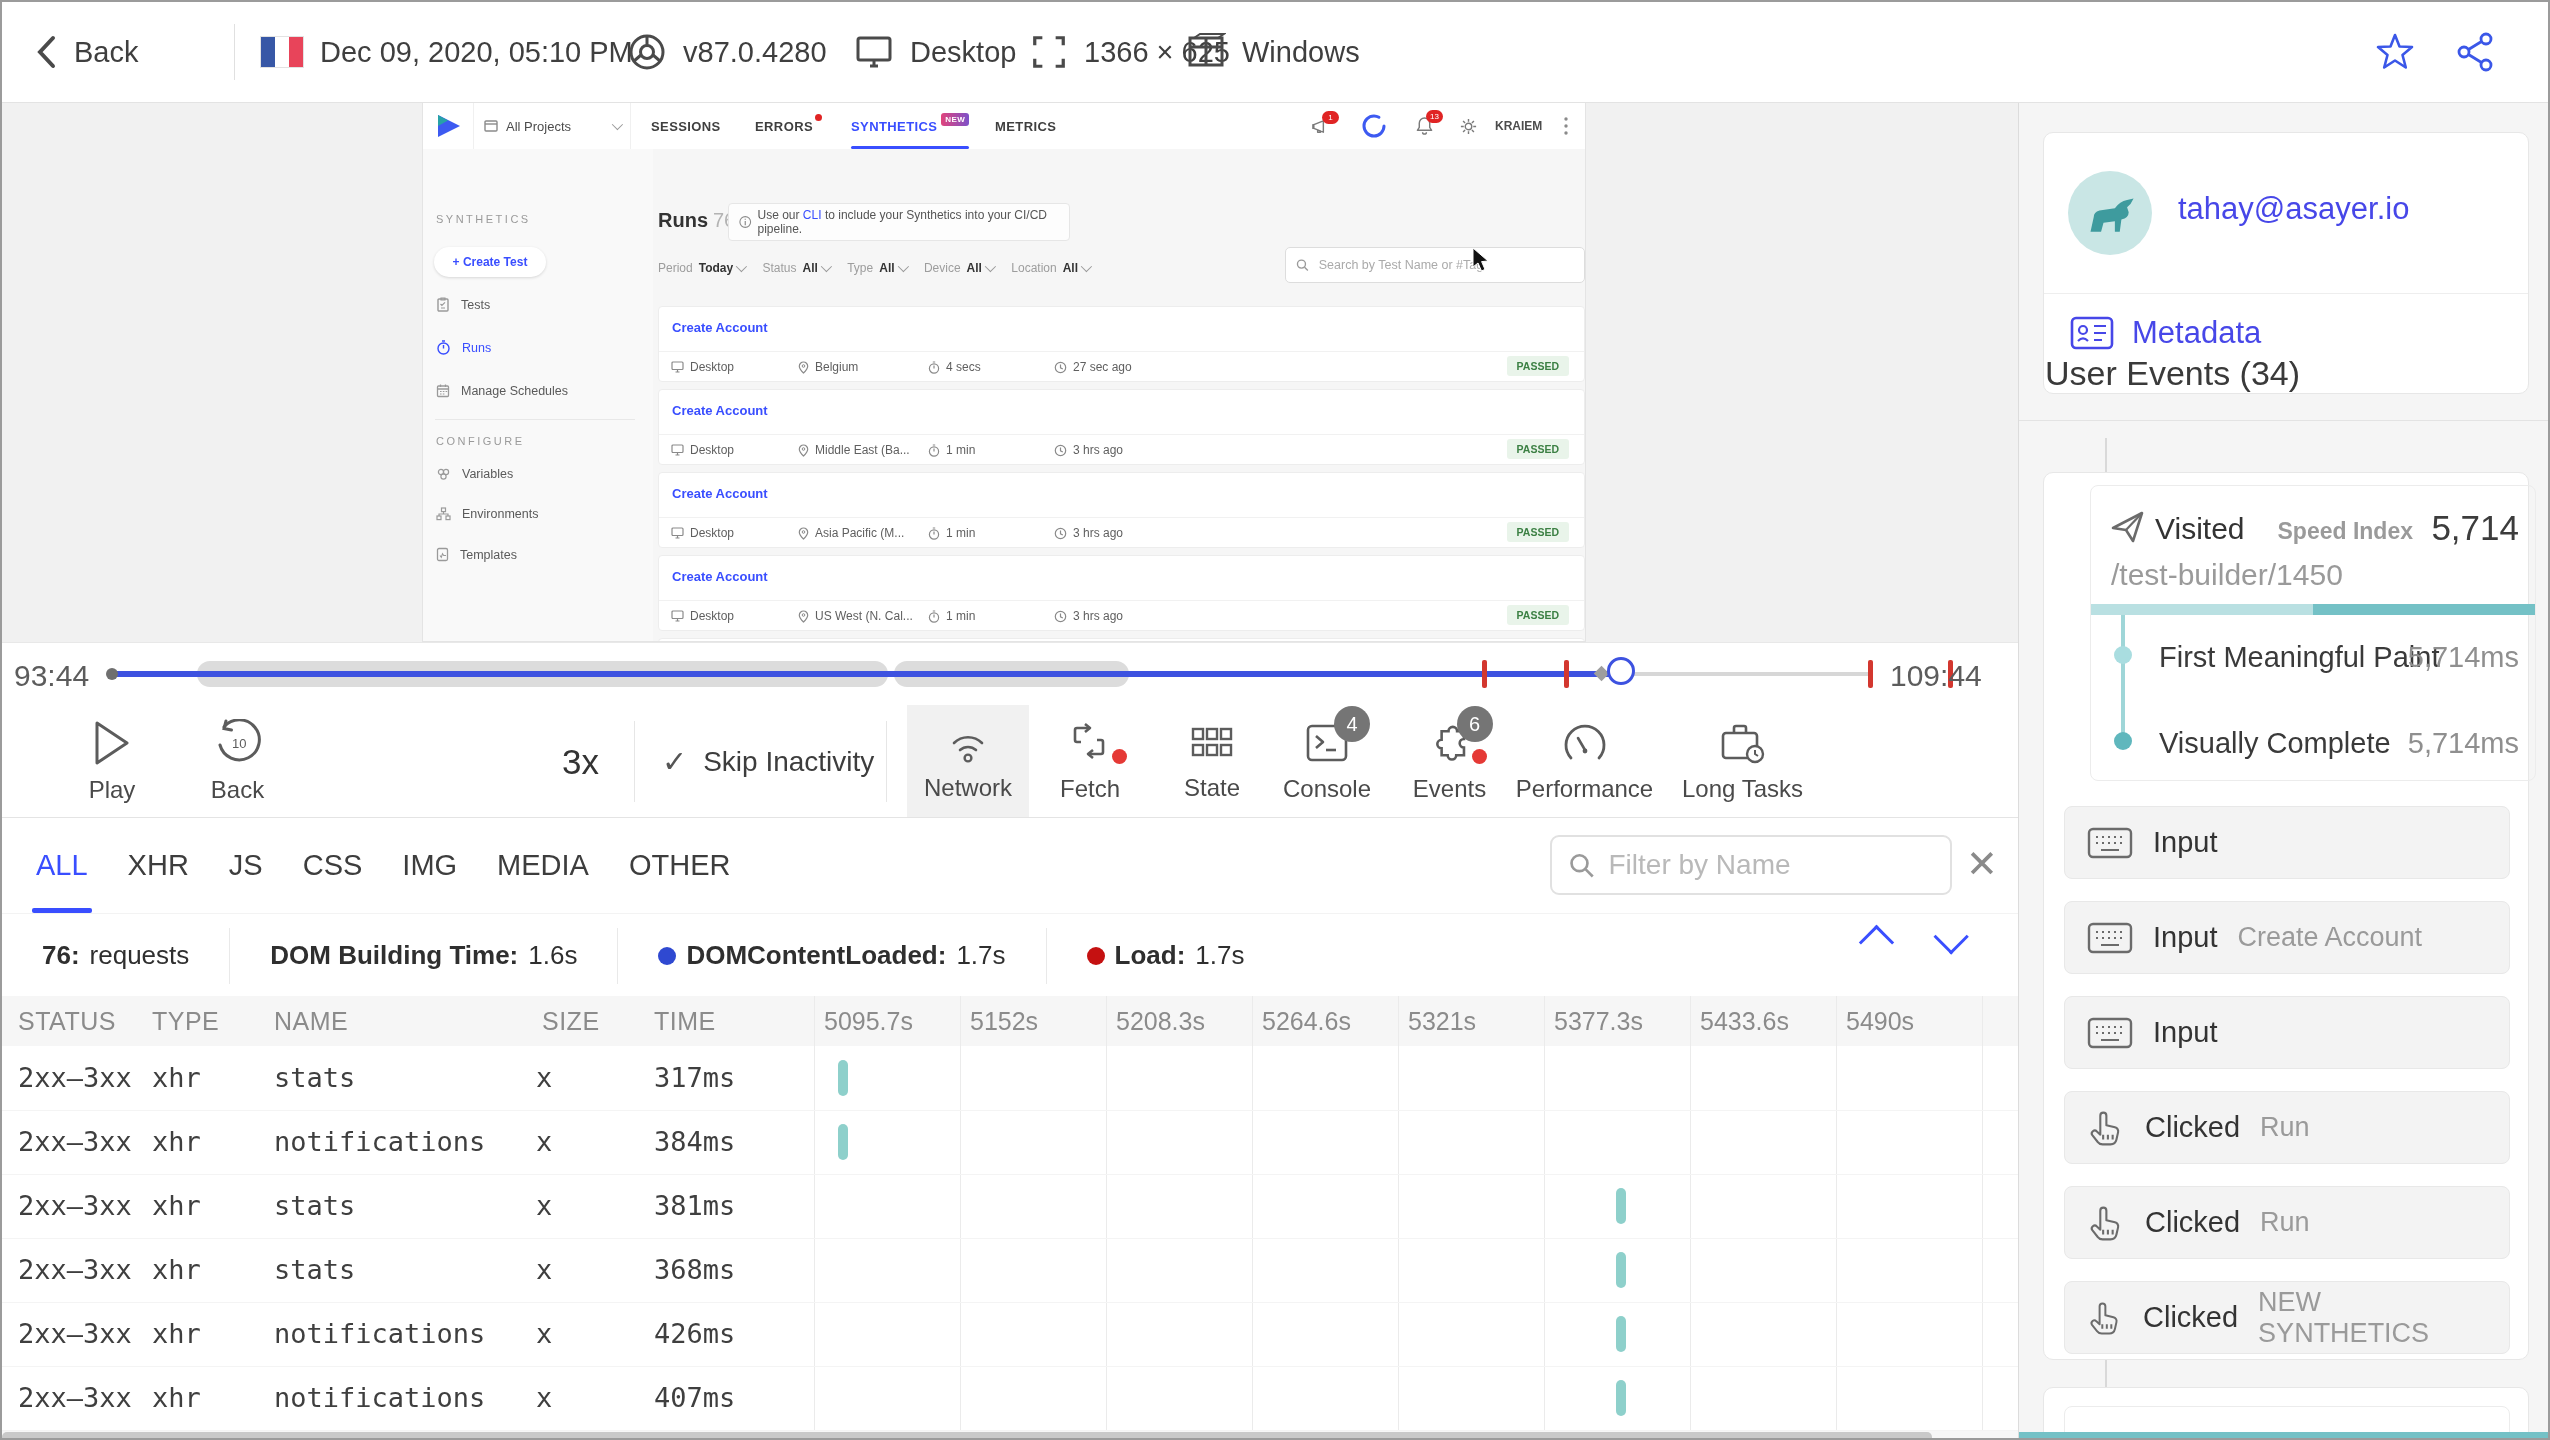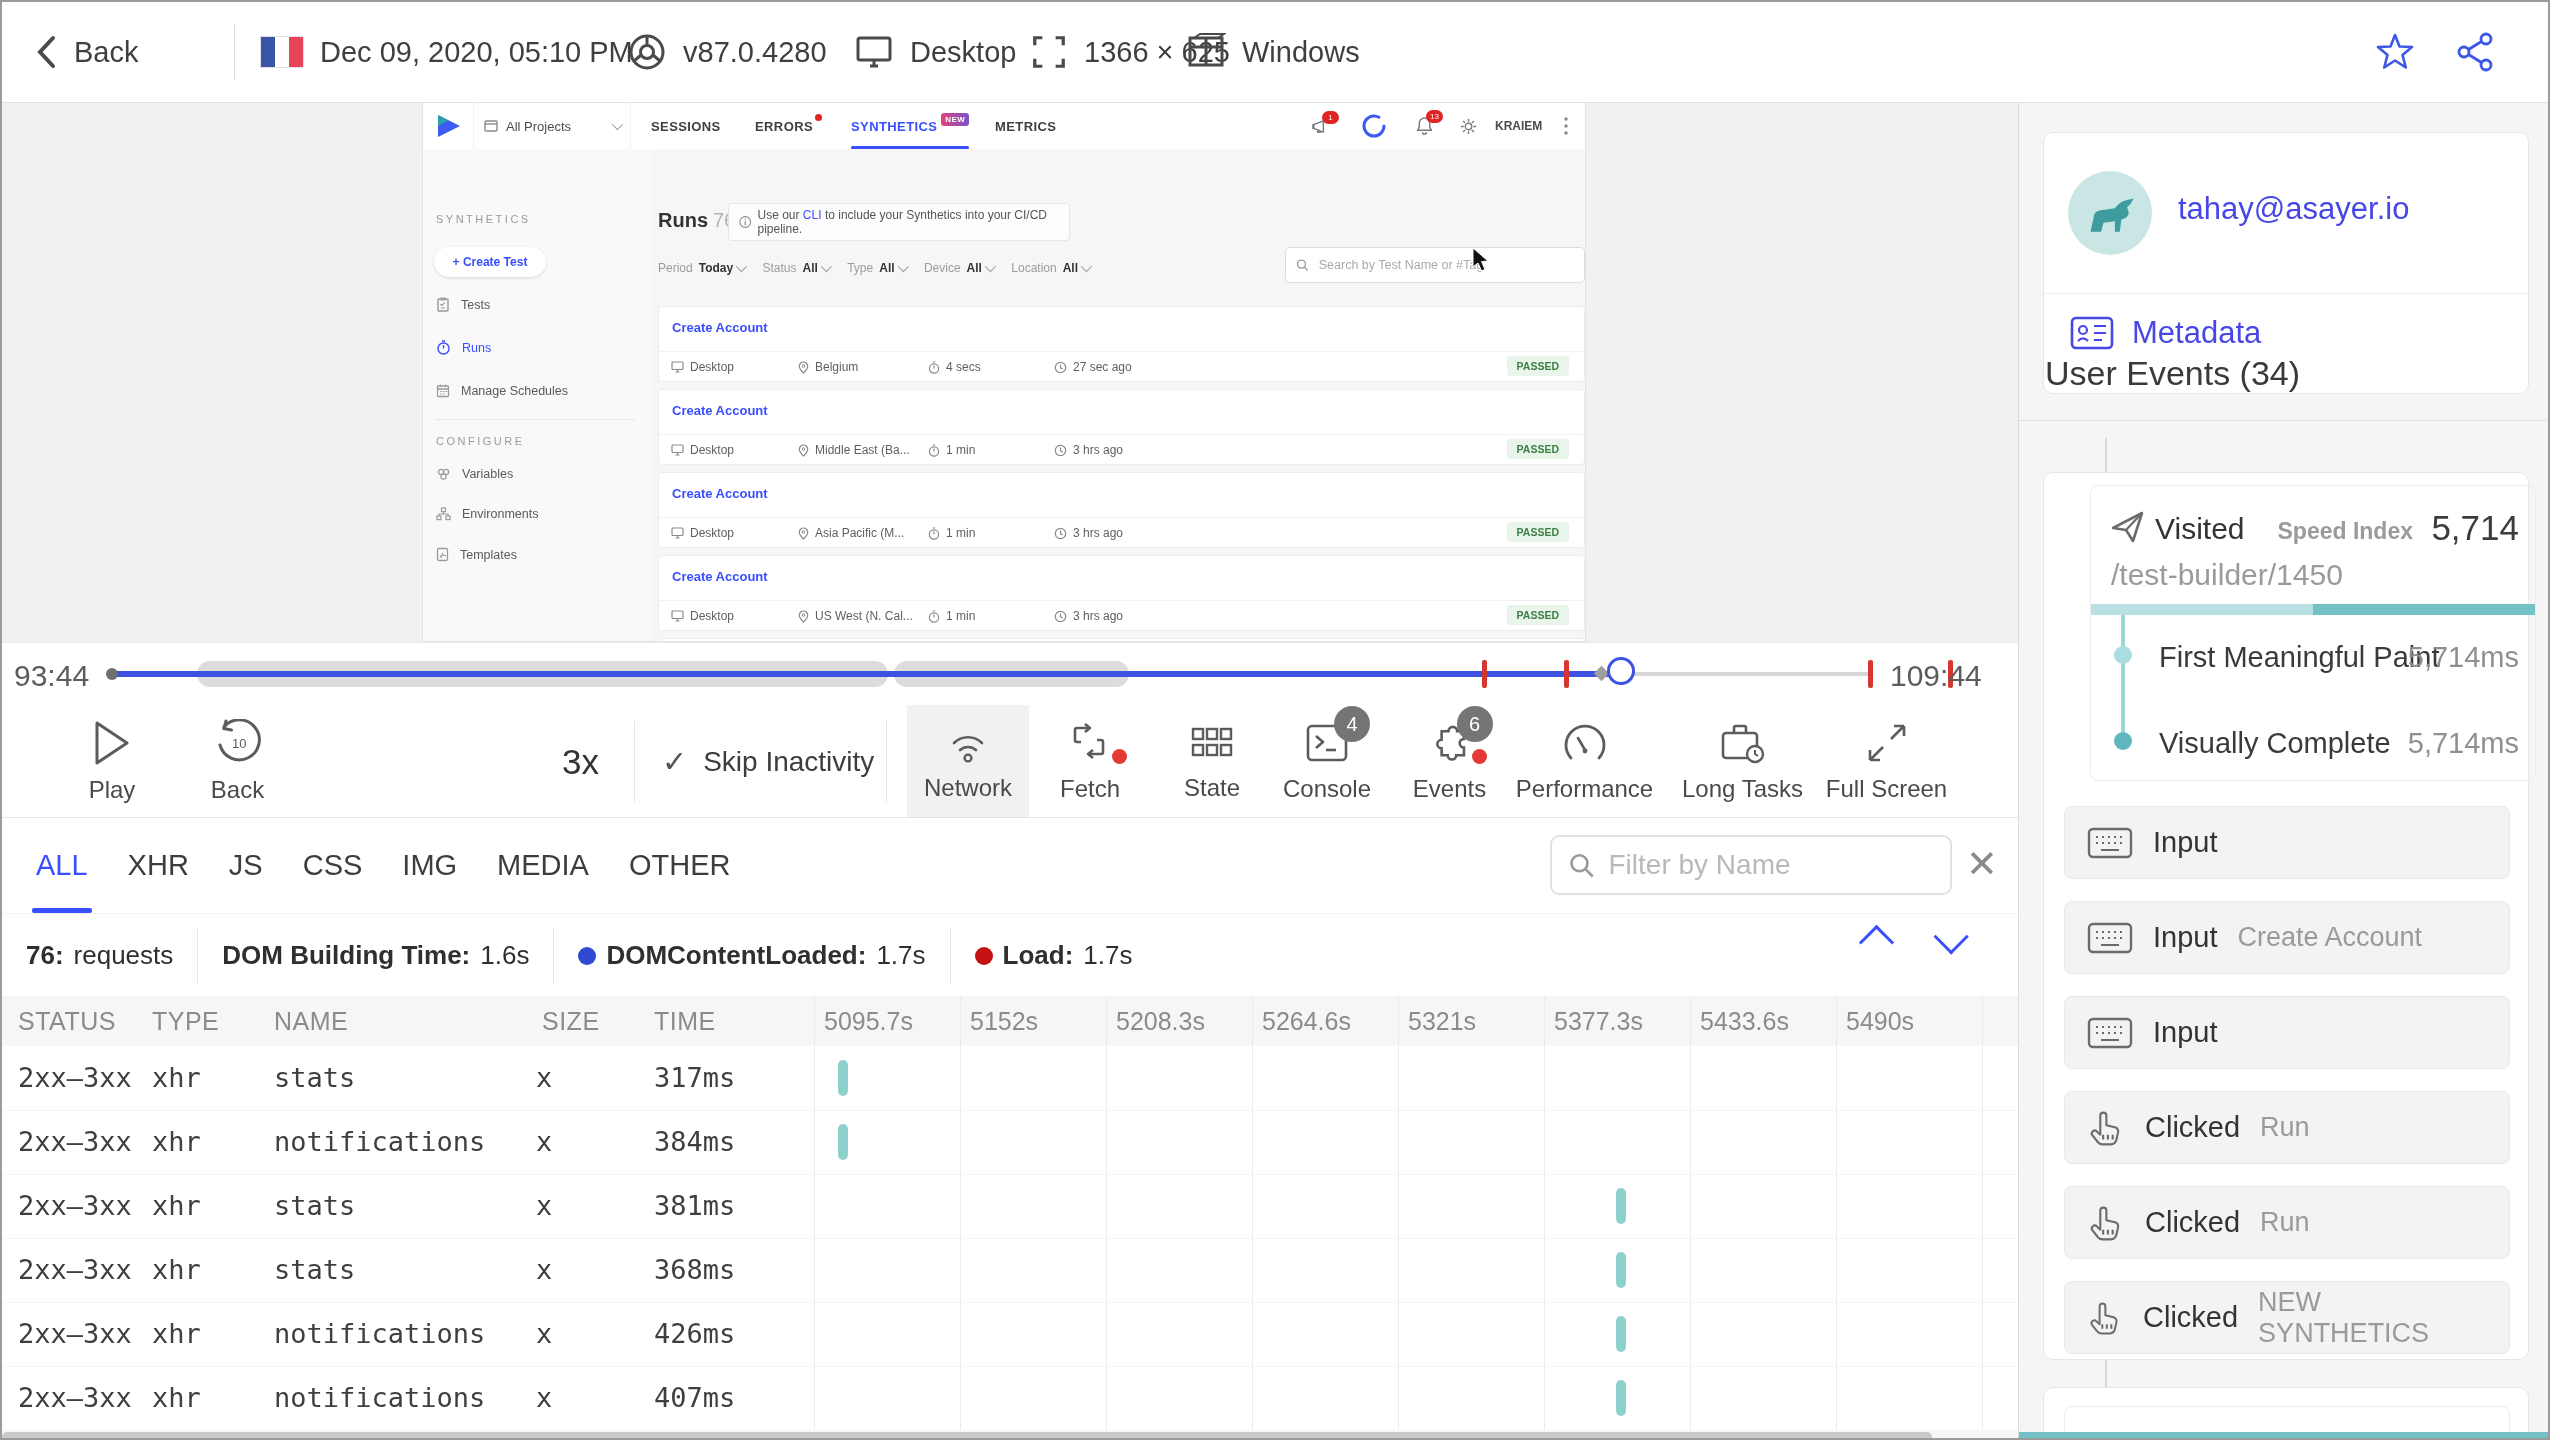--- a/index.html
+++ b/index.html
@@ -98,21 +98,21 @@
   .tab{cursor:pointer;}
   .tab.active{color:#394eff;}
   .tab-bar{position:absolute;left:30px;top:90px;width:60px;height:5px;background:#394eff;border-radius:2px;}
   .filter-box{position:absolute;left:1548px;top:17px;width:402px;height:60px;border:2px solid #e1e1e1;border-radius:9px;
     display:flex;align-items:center;gap:12px;padding:0 16px;box-sizing:border-box;background:#fff;}
   .filter-box input{border:0;outline:0;font-size:28px;color:#555;width:100%;background:transparent;font-family:"Liberation Sans",sans-serif;}
   .filter-box input::placeholder{color:#b9b9b9;}
   .x-close{position:absolute;left:1964px;top:26px;font-size:38px;color:#8a8a8a;cursor:pointer;line-height:40px;}
   .stats-row{position:absolute;left:0;top:95px;width:100%;height:83px;border-bottom:1px solid #ededed;border-top:1px solid #f3f3f3;
     display:flex;align-items:center;font-size:26px;color:#2f2f2f;}
-  .st{display:flex;align-items:center;gap:10px;padding:0 24px;height:56px;border-right:1px solid #e9e9e9;}
+  .st{display:flex;align-items:center;gap:10px;padding:0 40px;height:56px;border-right:1px solid #e9e9e9;}
   .st:last-of-type{border-right:0;}
   .st b{font-weight:700;}
   .dot{width:18px;height:18px;border-radius:50%;display:inline-block;}
   .nav-chevs{position:absolute;right:60px;top:112px;display:flex;gap:44px;}
   .chv{width:22px;height:22px;border-right:3.5px solid #394eff;border-bottom:3.5px solid #394eff;cursor:pointer;}
   .chv.up{transform:rotate(-135deg);}
   .chv.down{transform:rotate(45deg) translateY(-8px);}
 
   .thead{position:absolute;left:0;top:178px;width:100%;height:50px;background:#f6f6f6;font-size:25px;color:#8b8b8b;letter-spacing:.5px;}
   .th{position:absolute;top:0;line-height:50px;}
@@ -651,29 +651,20 @@
           <svg width="50" height="46" viewBox="0 0 50 46">
         <rect x="5" y="13" width="34" height="25" rx="3" fill="none" stroke="#5c5c5c" stroke-width="2.6"></rect>
         <path d="M16 13 V8 a2 2 0 0 1 2-2 h8 a2 2 0 0 1 2 2 v5" fill="none" stroke="#5c5c5c" stroke-width="2.6"></path>
         <circle cx="37" cy="34" r="8" fill="#fff" stroke="#5c5c5c" stroke-width="2.4"></circle>
         <path d="M37 30 V34 L40 36" fill="none" stroke="#5c5c5c" stroke-width="2"></path>
       </svg>
         </span>
       <span>Long Tasks</span>
     </div>
 
-    <div class="ctrl" style="left:1812px;width:145px;">
-      <span class="ic">
-          <svg width="46" height="46" viewBox="0 0 46 46">
-        <path d="M27 19 L40 6 M40 6 h-10 M40 6 v10" fill="none" stroke="#5c5c5c" stroke-width="2.6"></path>
-        <path d="M19 27 L6 40 M6 40 h10 M6 40 v-10" fill="none" stroke="#5c5c5c" stroke-width="2.6"></path>
-      </svg>
-        </span>
-      <span>Full Screen</span>
-    </div>
   </div>
 
   <div class="network">
     <div class="tabs">
       <span class="tab active">ALL</span>
       <span class="tab">XHR</span>
       <span class="tab">JS</span>
       <span class="tab">CSS</span>
       <span class="tab">IMG</span>
       <span class="tab">MEDIA</span>

